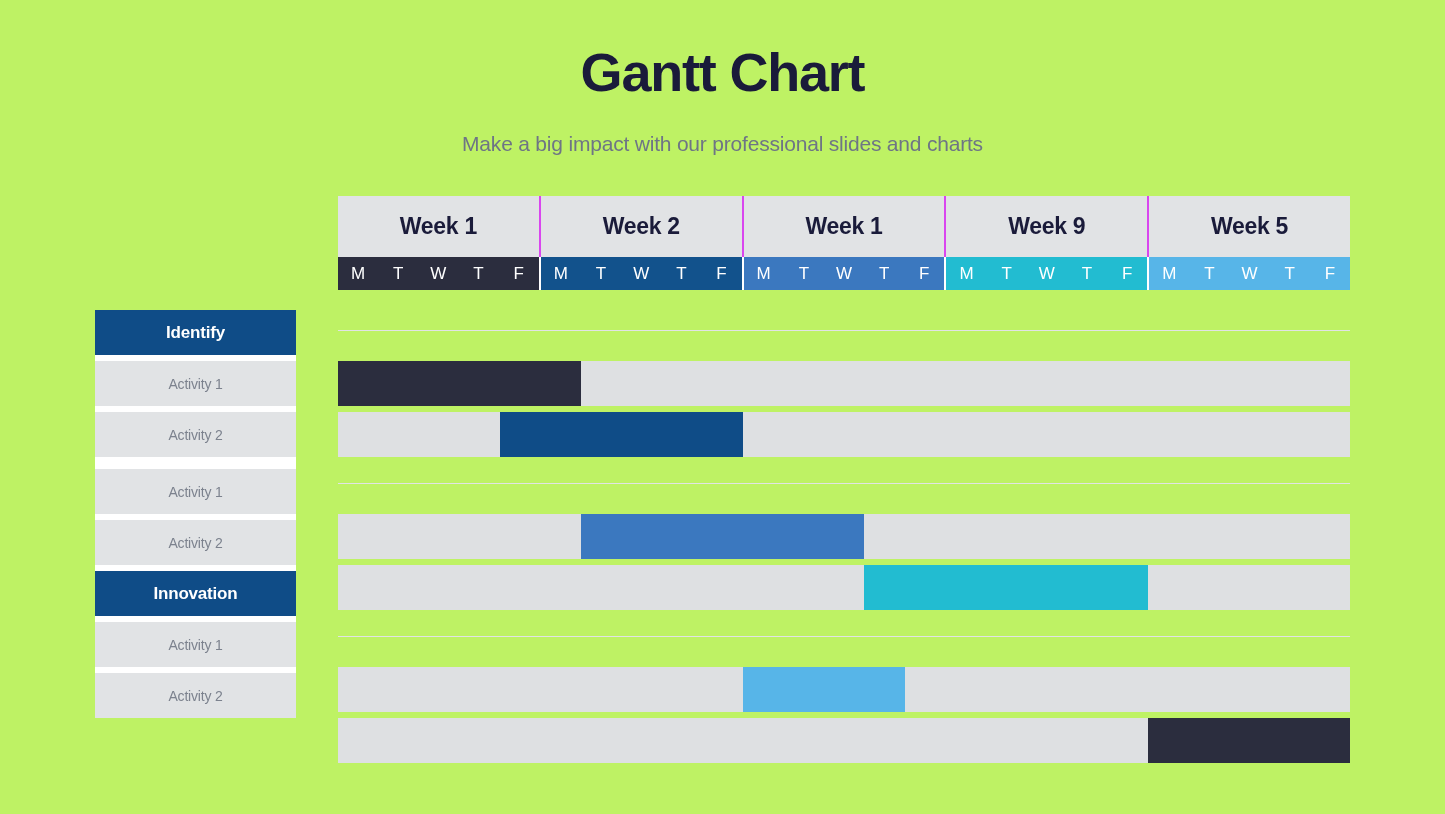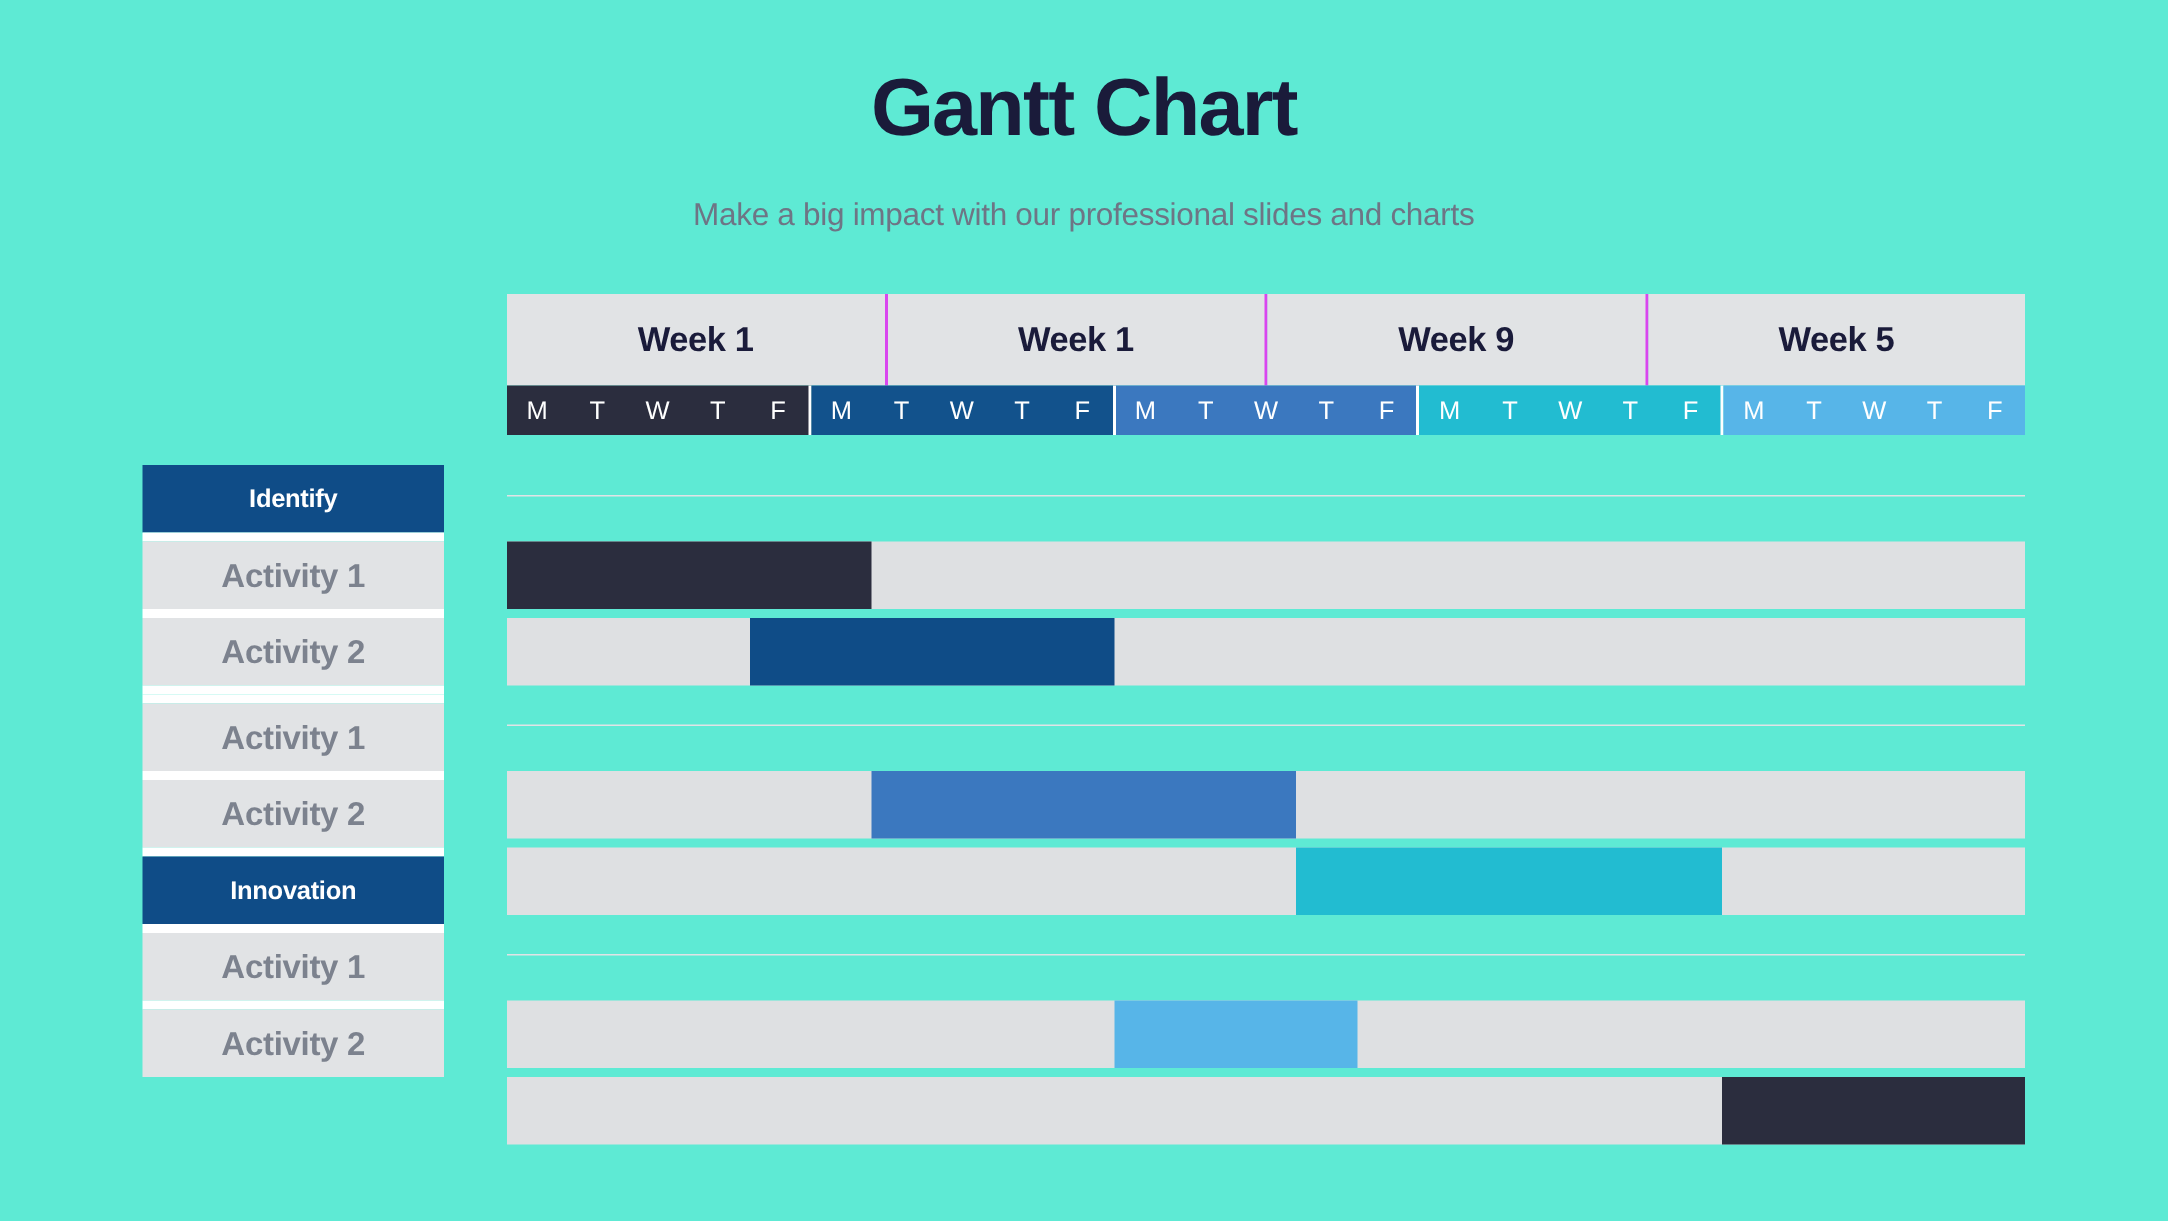--- a/index.html
+++ b/index.html
@@ -10,21 +10,21 @@
     height: 814px;
     background: #ffffff;
     font-family: "Liberation Sans", sans-serif;
     overflow: hidden;
   }
 
   .slide {
     position: relative;
     width: 1445px;
     height: 814px;
-    background: #5eead4;
+    background: #bef264;
     padding-left: 24px;
   }
 
   
   .header {
     position: absolute;
     top: 44px;
     left: 0;
     width: 1445px;
     text-align: center;
@@ -107,22 +107,22 @@
     font-weight: bold;
     display: flex;
     align-items: center;
     justify-content: center;
     letter-spacing: -0.2px;
   }
   .task-activity {
     height: 45px;
     background: #E1E3E5;
     color: #7C828E;
-    font-size: 22px;
-    font-weight: bold;
+    font-size: 14px;
+    font-weight: normal;
     display: flex;
     align-items: center;
     justify-content: center;
     letter-spacing: -0.2px;
   }
   .task-gap { height: 6px; background: #ffffff; }
 
   
   .chart-area {
     position: absolute;
@@ -158,20 +158,21 @@
 <div class="slide">
 
   <div class="header">
     <div class="title">Gantt Chart</div>
     <div class="subtitle">Make a big impact with our professional slides and charts</div>
   </div>
 
   <div class="timeline-head">
     <div class="week-row" id="week-row">
         <div class="week-cell">Week 1</div>
+        <div class="week-cell">Week 2</div>
         <div class="week-cell">Week 1</div>
         <div class="week-cell">Week 9</div>
         <div class="week-cell">Week 5</div>
       </div>
     <div class="day-row" id="day-row">
         <div class="day-group" style="background: rgb(43, 45, 62);">
           <div class="day-cell">M</div>
           <div class="day-cell alt">T</div>
           <div class="day-cell">W</div>
           <div class="day-cell alt">T</div>

